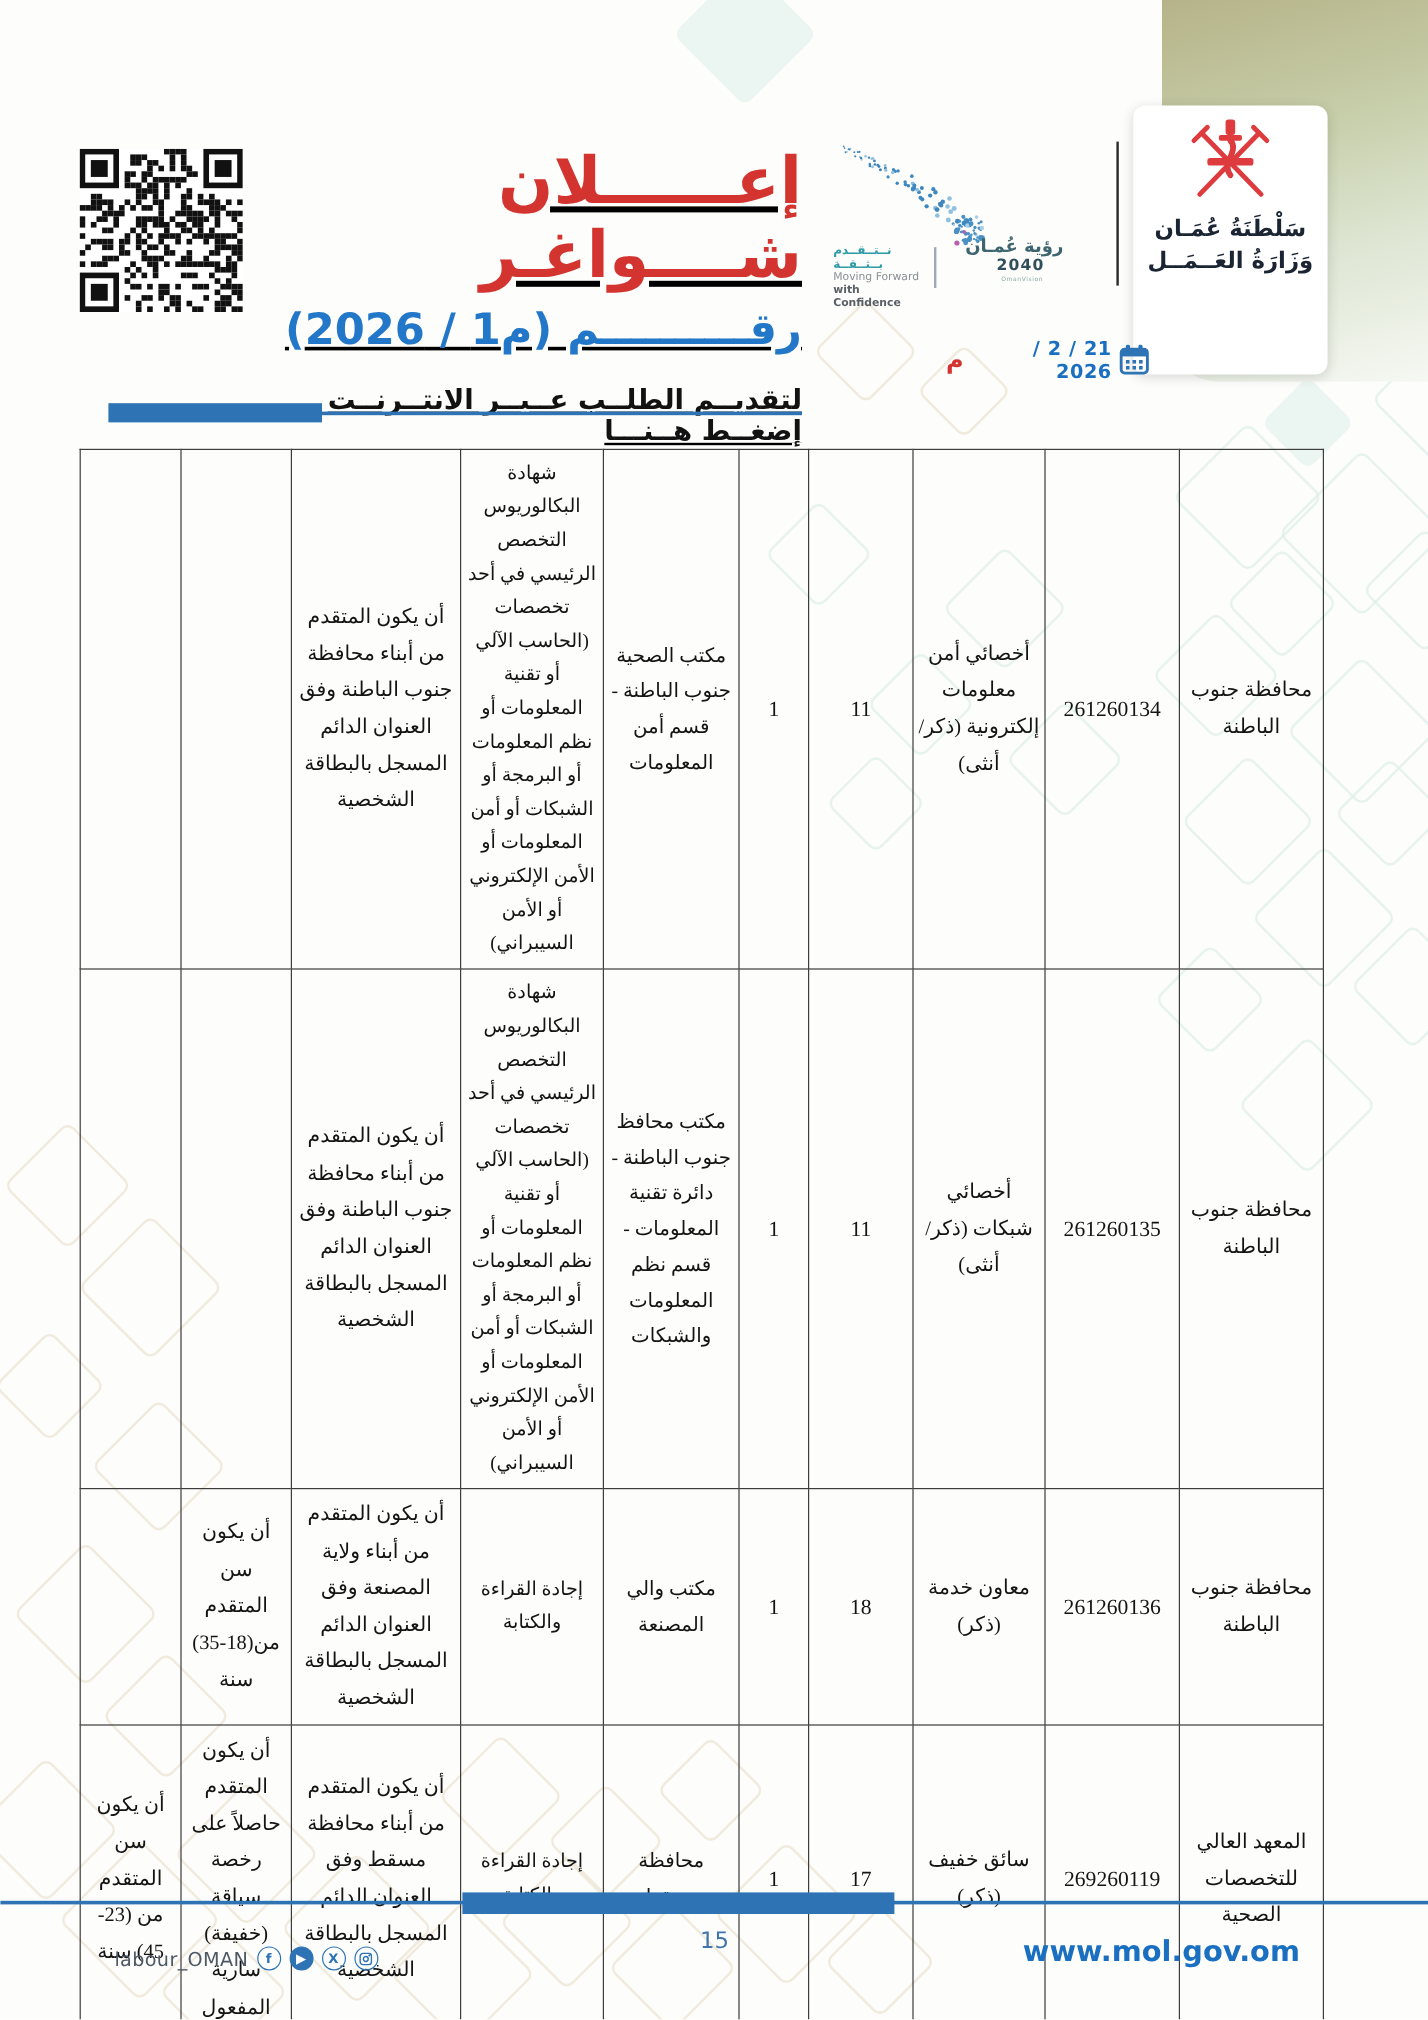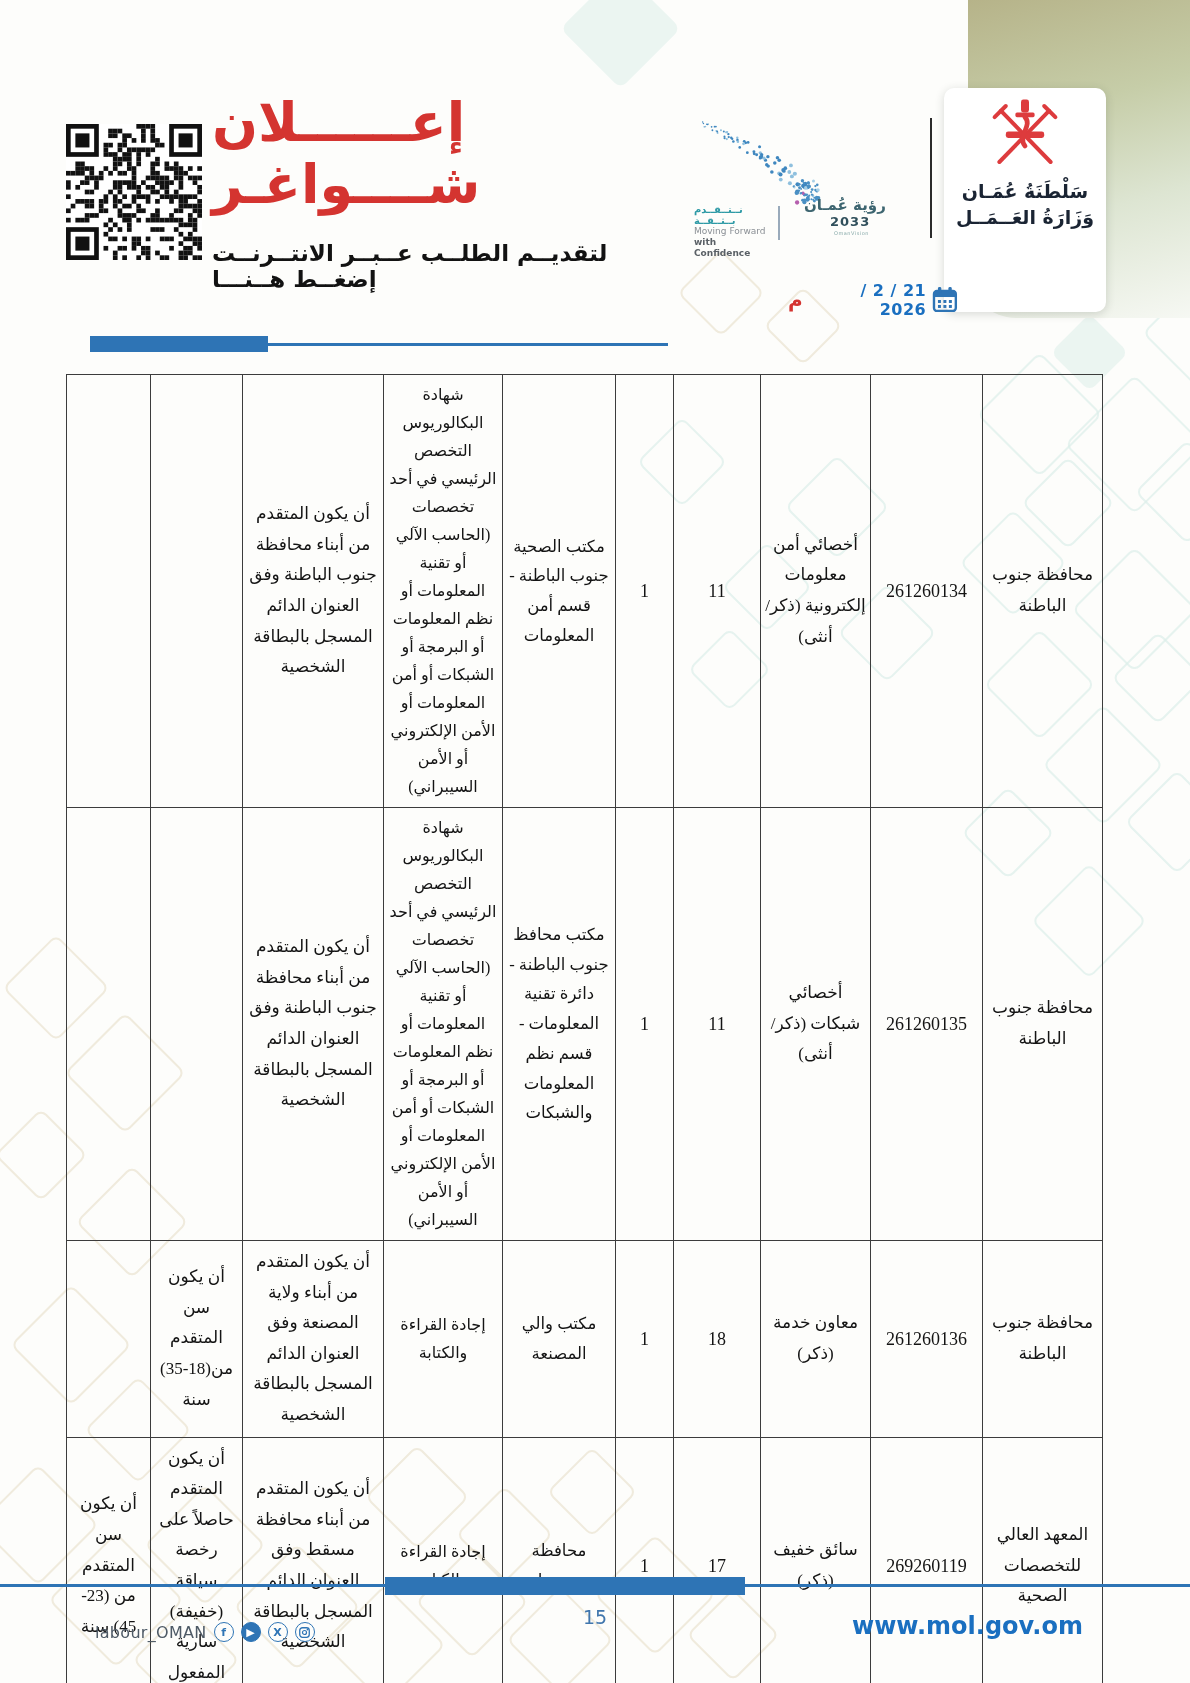--- a/index.html
+++ b/index.html
@@ -17,21 +17,21 @@
   .d-teal{border:2px solid #dceee9;}
   .d-fill{background:#ddeeea;border:none;opacity:.55;}
   .corner-gradient{
     position:absolute;left:968px;top:0;width:222px;height:318px;z-index:1;
     border-radius:0 0 0 48px;
     background:linear-gradient(165deg,#b6b389 0%,#c6cda8 35%,#dde5d2 65%,#f6f8f3 100%);
   }
   
   .hdr{position:absolute;z-index:2;}
   .qr{left:66px;top:124px;width:136px;height:136px;background:#fff;}
-  .head-text{left:212px;top:92px;width:456px;text-align:left;}
+  .head-text{left:212px;top:120px;width:456px;text-align:right;text-decoration:underline;}
   .title-red{color:#d43430;font-size:54px;font-weight:bold;line-height:1.15;letter-spacing:-1px;}
   .title-blue{color:#2277c8;font-size:36px;font-weight:bold;margin-top:10px;line-height:1.2;}
   .apply-line{color:#121212;font-size:23px;font-weight:bold;margin-top:24px;cursor:pointer;}
   .bar-thick{position:absolute;left:90px;top:336px;width:178px;height:16px;background:#2e74b5;z-index:2;}
   .bar-thin{position:absolute;left:268px;top:343px;width:400px;height:3px;background:#2e74b5;z-index:2;}
   
   .vision{left:692px;top:118px;width:205px;height:130px;}
   .vision svg{position:absolute;left:0;top:0;}
   .v-ar{position:absolute;left:112px;top:78px;width:92px;text-align:left;font-size:15px;font-weight:bold;color:#3d6570;}
   .v-year{position:absolute;left:138px;top:96px;font-size:13px;font-weight:bold;color:#31505c;letter-spacing:1px;}
@@ -434,20 +434,21 @@
       <rect x="20" y="28" width="1" height="1" fill="#111"></rect>
       <rect x="21" y="28" width="1" height="1" fill="#111"></rect>
       <rect x="24" y="28" width="1" height="1" fill="#111"></rect>
       <rect x="25" y="28" width="1" height="1" fill="#111"></rect>
       <rect x="27" y="28" width="1" height="1" fill="#111"></rect>
       <rect x="28" y="28" width="1" height="1" fill="#111"></rect>
     </svg>
 
   <div class="hdr head-text">
     <div class="title-red">إعــــــلان شــــواغـر</div>
+    <div class="title-blue">رقــــــــــم (م1 / 2026)</div>
     <div class="apply-line">لتقديــم الطلــب عــبــر الانتــرنــت إضغــط هــنـــا</div>
   </div>
   <div class="bar-thick"></div>
   <div class="bar-thin"></div>
 
   <div class="hdr vision">
     <svg id="vision-dots" width="205" height="130" viewBox="0 0 205 130">
         <circle cx="10.64553461074829" cy="4.018919277191162" r="0.7" fill="#3f87bf"></circle>
         <circle cx="11.443747113930595" cy="5.436368557248986" r="0.7214285714285714" fill="#3f87bf"></circle>
         <circle cx="12.257548077254876" cy="8.874429754859273" r="0.7428571428571428" fill="#3f87bf"></circle>
@@ -563,21 +564,21 @@
         <circle cx="121.48980973247524" cy="62.9063689476849" r="1.5248488068580628" fill="#a8cfe6"></circle>
         <circle cx="104.72071089627754" cy="74.871113034566" r="2.175596237182617" fill="#4a90c4"></circle>
         <circle cx="116.9071197636456" cy="67.97257380527572" r="1.360249748826027" fill="#4a90c4"></circle>
         <circle cx="124.8987922438012" cy="79.35480943911008" r="1.1038220643997192" fill="#4a90c4"></circle>
         <circle cx="107.24636165503658" cy="66.31333574182077" r="1.3714531064033508" fill="#4a90c4"></circle>
         <circle cx="122.4087040251632" cy="83.10786092219895" r="1.4965482711791993" fill="#4a90c4"></circle>
         <circle cx="110.58674392561163" cy="82.2739159217166" r="1.4619014739990235" fill="#4a90c4"></circle>
         <circle cx="102.48184723403233" cy="69.45909949412399" r="0.9832981109619141" fill="#a8cfe6"></circle>
       </svg>
     <div class="v-ar">رؤية عُمـان</div>
-    <div class="v-year">2033</div>
+    <div class="v-year">2040</div>
     <div class="v-cap">OmanVision</div>
     <div class="v-sep"></div>
     <div class="v-tag">
       <div class="ar">نــتــقــدم بــثــقــة</div>
       <div class="en1">Moving Forward</div>
       <div class="en2">with Confidence</div>
     </div>
   </div>
 
   <div class="divider"></div>

